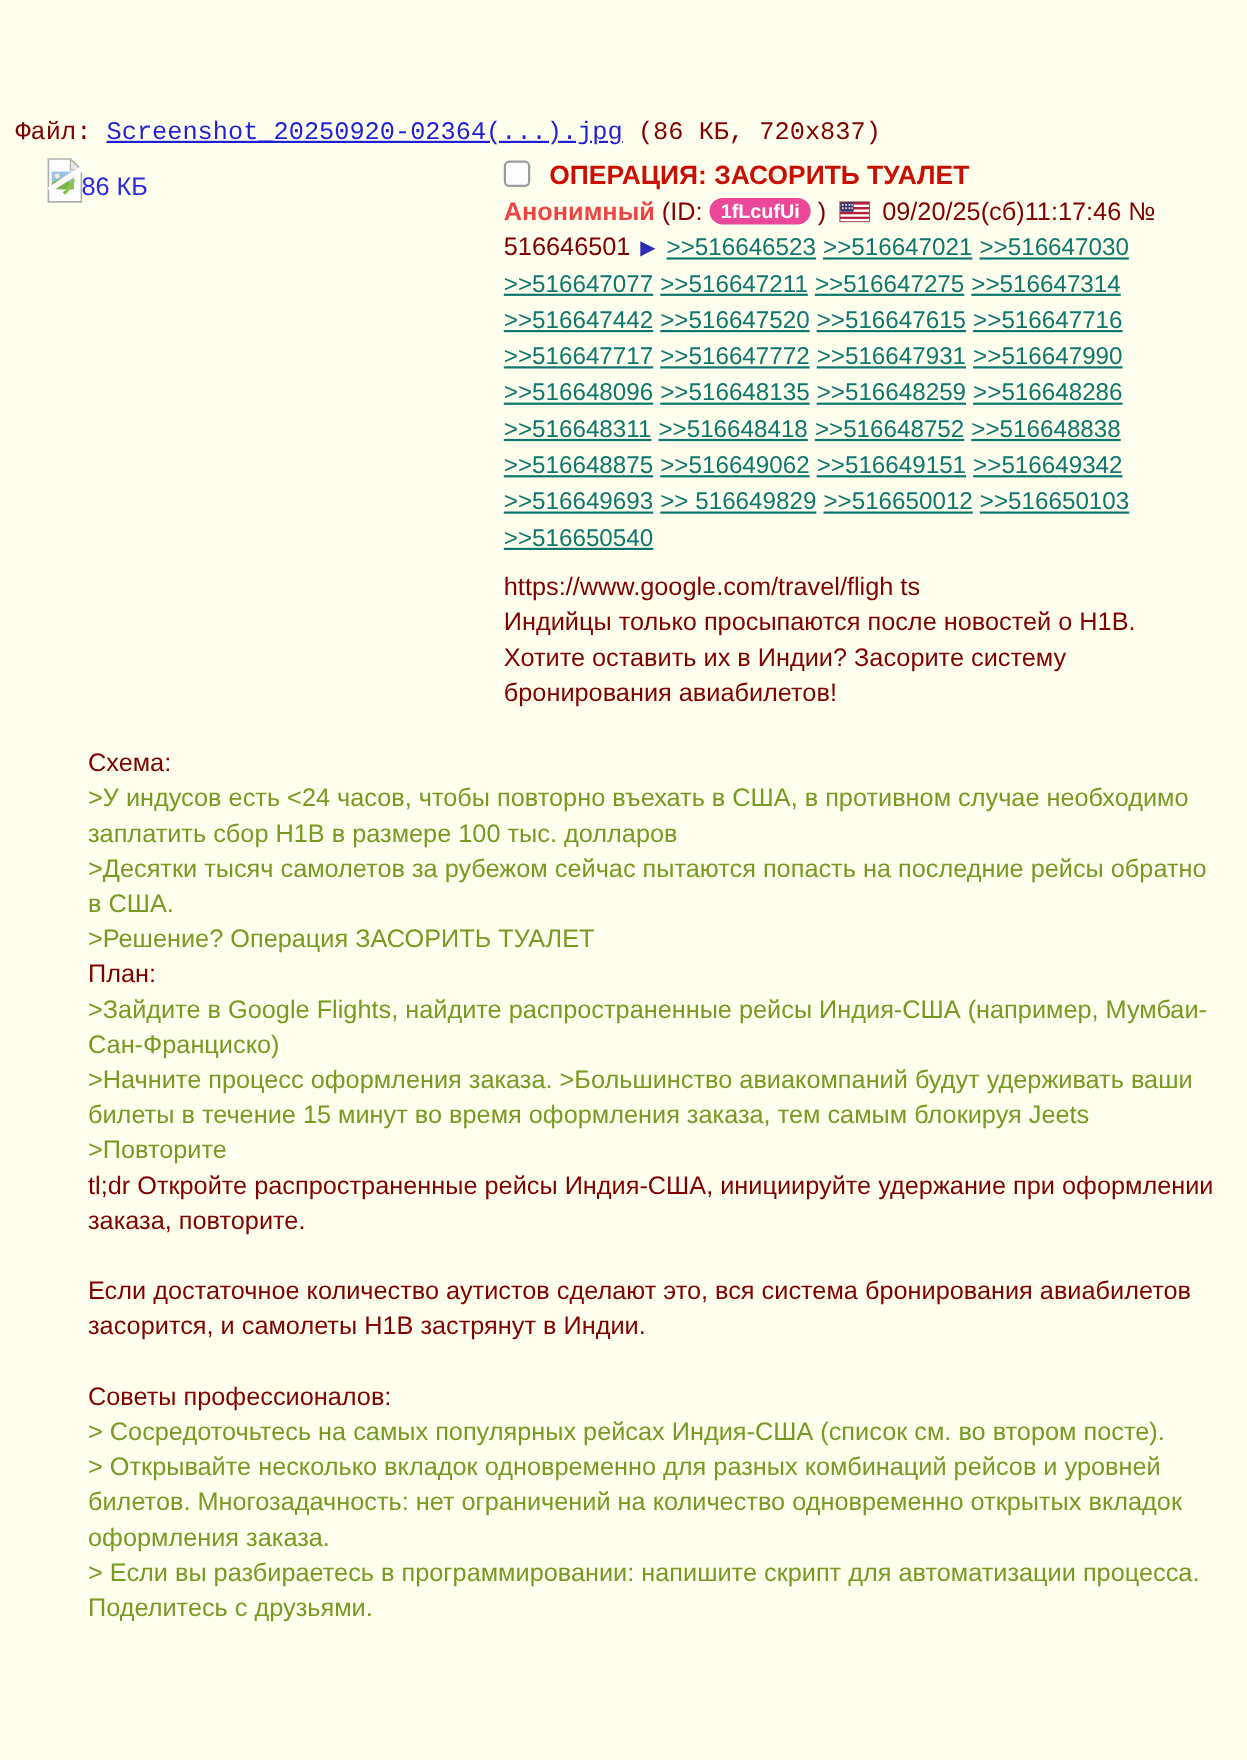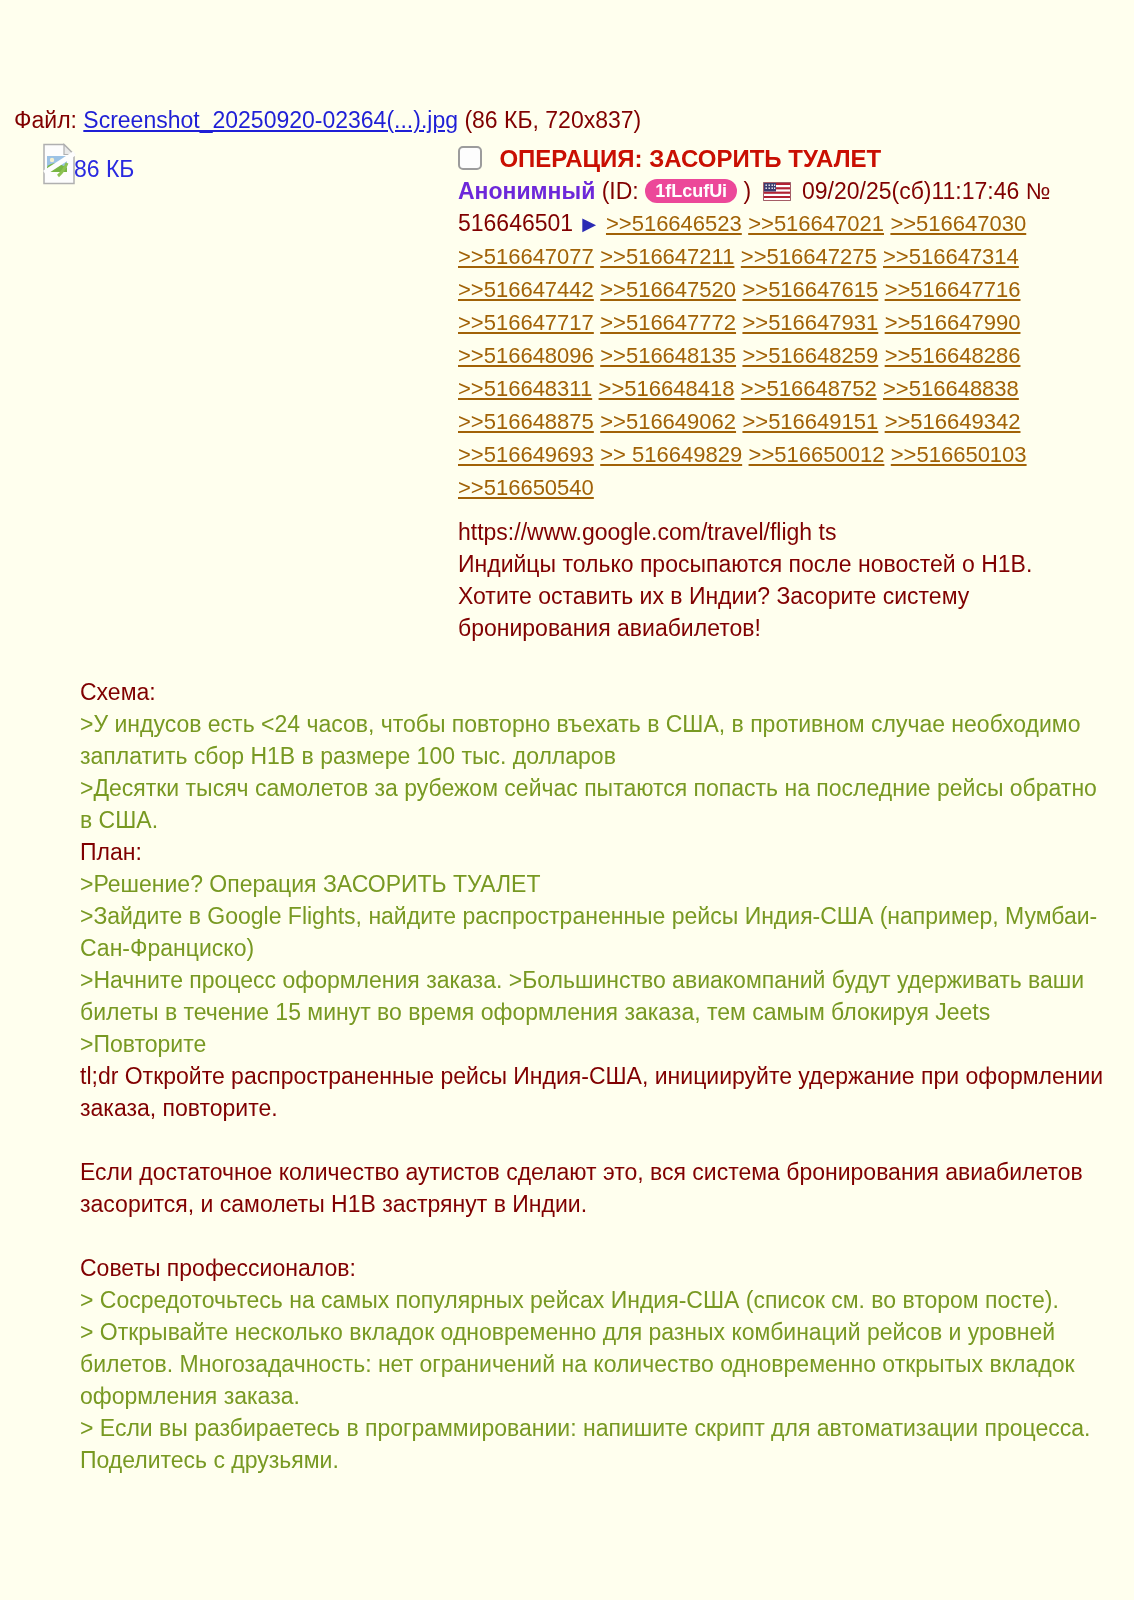--- a/index.html
+++ b/index.html
@@ -5,35 +5,35 @@
   html,body{margin:0;padding:0;}
   body{
     width:1134px;
     background:#ffffee;
     font-family:"Liberation Sans", sans-serif;
     font-size:23px;
     line-height:32px;
     color:#800000;
   }
   .board{padding:104px 0 80px 0;}
-  .file-line{margin:0 24px 5px 14px;}
+  .file-line{margin:0 24px 5px 14px;font-family:Liberation Mono, monospace;}
   .file-link{color:#1f1fd6;text-decoration:underline;}
   .post{padding:2px 24px 0 40px;}
   
   .thumb{float:left;width:380px;height:502px;margin-right:38px;}
   .thumb-inner{display:flex;align-items:flex-end;cursor:pointer;}
   .thumb-caption{color:#2a2ae0;margin-left:-4px;margin-top:2px;}
   .cbox{display:inline-block;width:20px;height:20px;border:2px solid #9c9c9c;border-radius:5px;background:#fdfdfd;vertical-align:-3px;margin-right:11px;cursor:pointer;}
   .subject{color:#c90f02;font-weight:bold;font-size:24px;}
-  .name{color:#6d28d9;font-weight:bold;}
+  .name{color:#ef4444;font-weight:bold;}
   .idbadge{background:#ec4899;color:#ffffff;font-weight:bold;font-size:18px;padding:2px 10px;border-radius:12px;vertical-align:2px;cursor:pointer;}
   .flag{vertical-align:-2px;margin:0 5px;}
   .postnum{color:#800000;text-decoration:none;}
   .arrow{color:#2b2bb4;font-size:18px;margin:0 10px 0 9px;vertical-align:1px;cursor:pointer;}
-  .qlink{color:#a16207;font-size:22px;}
+  .qlink{color:#0f766e;font-size:22px;}
   blockquote.body{margin:12px 0 0 40px;padding:0;}
   .bline{min-height:32px;}
   .quote{color:#789922;}
   .text{color:#800000;}
   .blank{}
 </style>
 </head>
 <body>
 
 <div class="board">
@@ -102,22 +102,22 @@
     </div>
 
     <blockquote class="body">
 
     <div class="bline text">https://www.google.com/travel/fligh ts</div>
         <div class="bline text">Индийцы только просыпаются после новостей о H1B. Хотите оставить их в Индии? Засорите систему бронирования авиабилетов!</div>
         <div class="bline blank"></div>
         <div class="bline text">Схема:</div>
         <div class="bline quote">&gt;У индусов есть &lt;24 часов, чтобы повторно въехать в США, в противном случае необходимо заплатить сбор H1B в размере 100 тыс. долларов</div>
         <div class="bline quote">&gt;Десятки тысяч самолетов за рубежом сейчас пытаются попасть на последние рейсы обратно в США.</div>
+        <div class="bline quote">&gt;Решение? Операция ЗАСОРИТЬ ТУАЛЕТ</div>
         <div class="bline text">План:</div>
-        <div class="bline quote">&gt;Решение? Операция ЗАСОРИТЬ ТУАЛЕТ</div>
         <div class="bline quote">&gt;Зайдите в Google Flights, найдите распространенные рейсы Индия-США (например, Мумбаи-Сан-Франциско)</div>
         <div class="bline quote">&gt;Начните процесс оформления заказа. &gt;Большинство авиакомпаний будут удерживать ваши билеты в течение 15 минут во время оформления заказа, тем самым блокируя Jeets</div>
         <div class="bline quote">&gt;Повторите</div>
         <div class="bline text">tl;dr Откройте распространенные рейсы Индия-США, инициируйте удержание при оформлении заказа, повторите.</div>
         <div class="bline blank"></div>
         <div class="bline text">Если достаточное количество аутистов сделают это, вся система бронирования авиабилетов засорится, и самолеты H1B застрянут в Индии.</div>
         <div class="bline blank"></div>
         <div class="bline text">Советы профессионалов:</div>
         <div class="bline quote">&gt; Сосредоточьтесь на самых популярных рейсах Индия-США (список см. во втором посте).</div>
         <div class="bline quote">&gt; Открывайте несколько вкладок одновременно для разных комбинаций рейсов и уровней билетов. Многозадачность: нет ограничений на количество одновременно открытых вкладок оформления заказа.</div>

